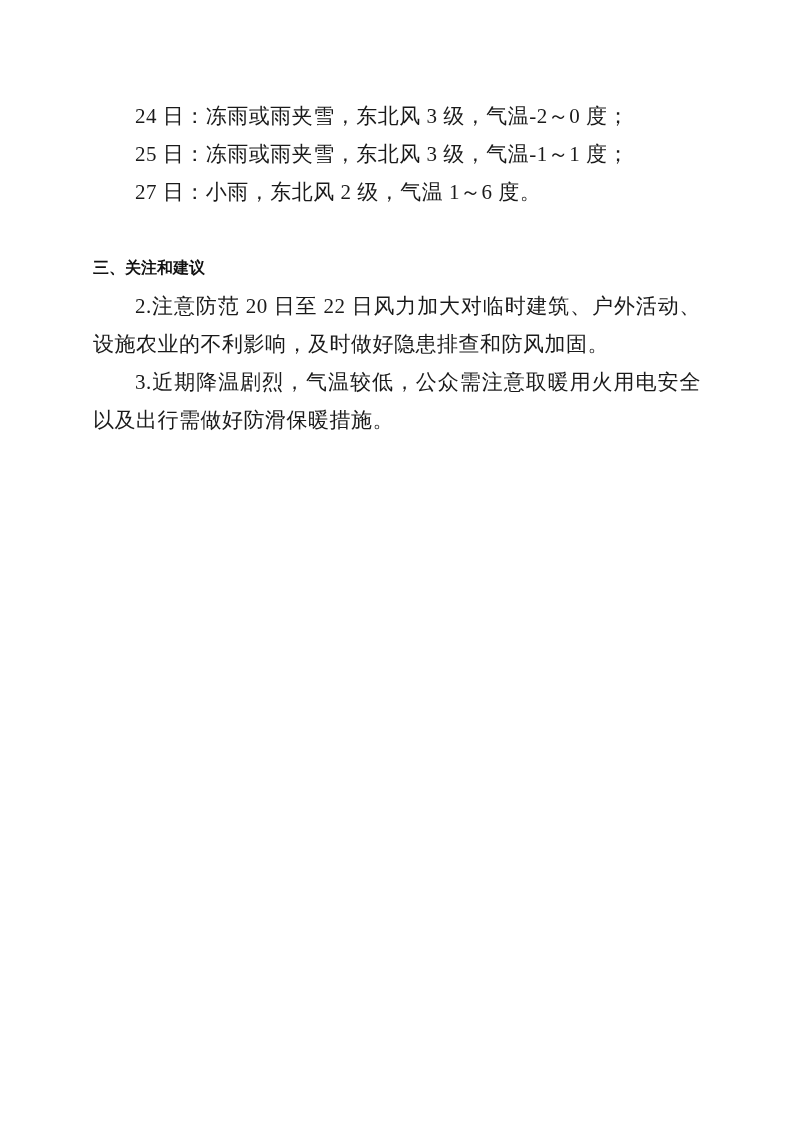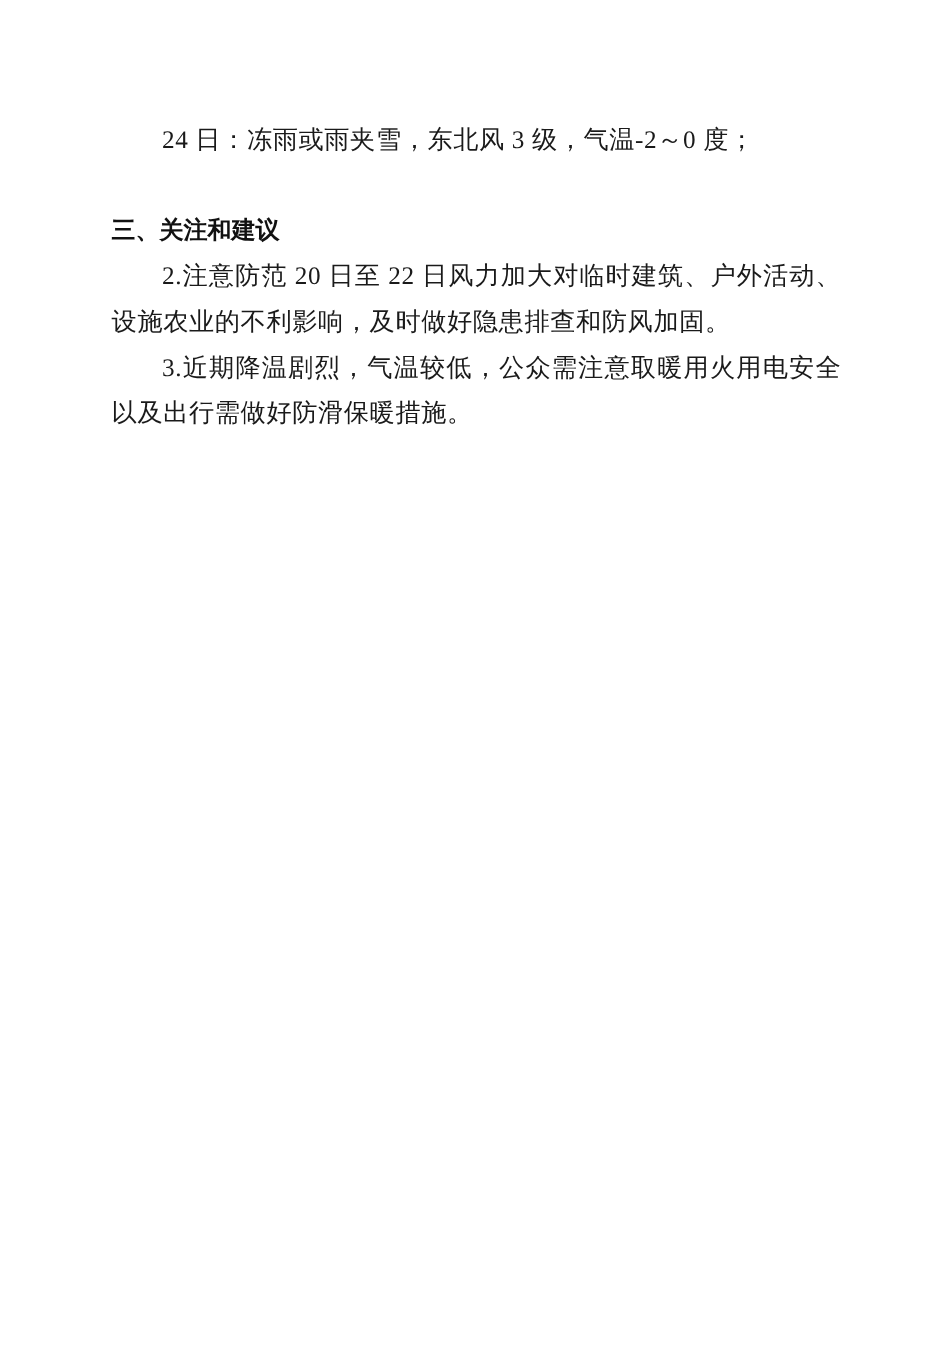--- a/index.html
+++ b/index.html
@@ -28,38 +28,40 @@
   .forecast-line {
     margin: 0;
     text-indent: 2em;
     white-space: nowrap;
     letter-spacing: 0.5px;
   }
   .section-heading {
     margin: 38px 0 0 0;
     font-family: "Liberation Sans", "DejaVu Sans", sans-serif;
     font-weight: bold;
-    font-size: 20px;
+    font-size: 16px;
     line-height: 38px;
     color: #111111;
   }
   .body-paragraph {
     margin: 0;
     text-indent: 2em;
     text-align: justify;
     letter-spacing: 0.5px;
   }
 </style>
 </head>
 <body>
 
 <div class="page">
   <div class="content">
 
     <p class="forecast-line">24 日：冻雨或雨夹雪，东北风 3 级，气温-2～0 度；</p>
+    <p class="forecast-line">25 日：冻雨或雨夹雪，东北风 3 级，气温-1～1 度；</p>
+    <p class="forecast-line">27 日：小雨，东北风 2 级，气温 1～6 度。</p>
 
     <h2 class="section-heading">三、关注和建议</h2>
 
     <p class="body-paragraph">2.注意防范 20 日至 22 日风力加大对临时建筑、户外活动、设施农业的不利影响，及时做好隐患排查和防风加固。</p>
     <p class="body-paragraph">3.近期降温剧烈，气温较低，公众需注意取暖用火用电安全以及出行需做好防滑保暖措施。</p>
 
   </div>
 </div>
 
 </body></html>

